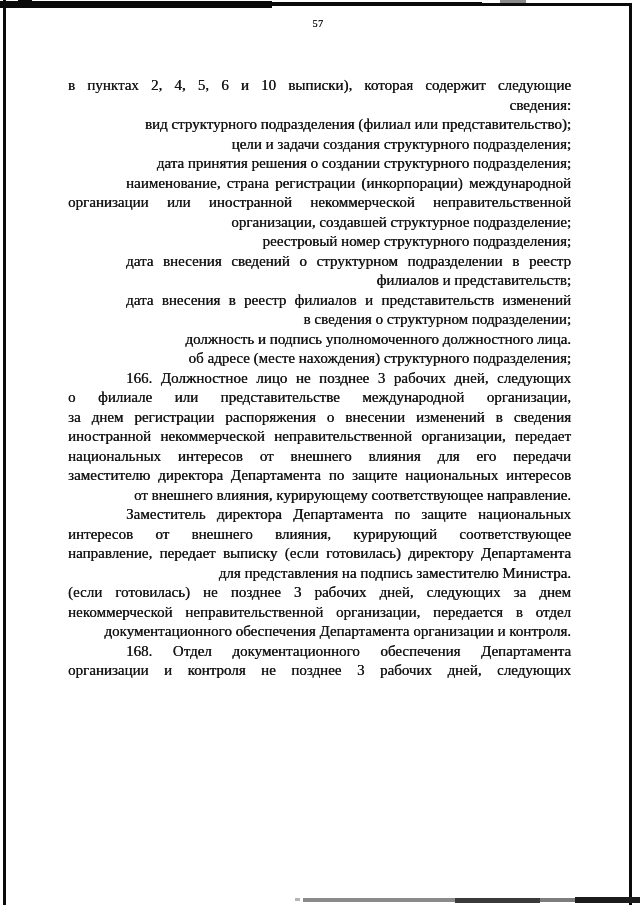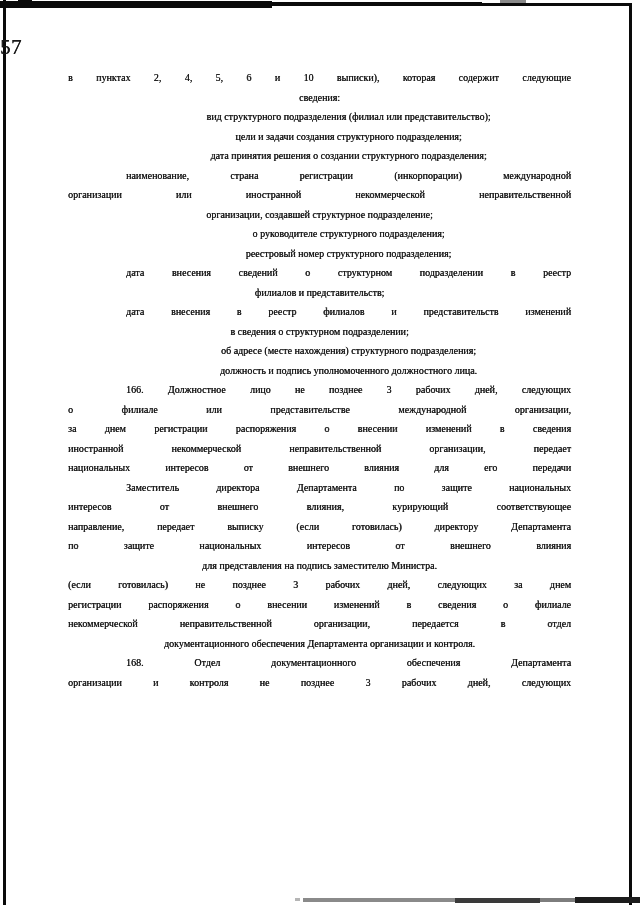--- a/index.html
+++ b/index.html
@@ -31,42 +31,42 @@
   .top-dash-1    { left: 500px; top: 0;    width: 26px;  height: 3px; background: #8a8a8a; }
   .top-blob      { left: 18px;  top: 0;    width: 14px;  height: 5px; }
   .bottom-seg-1  { left: 303px; top: 898px; width: 152px; height: 4px; background: #8a8a8a; }
   .bottom-seg-2  { left: 455px; top: 898px; width: 85px;  height: 5px; background: #3a3a3a; }
   .bottom-seg-3  { left: 540px; top: 898px; width: 35px;  height: 4px; background: #7d7d7d; }
   .bottom-seg-4  { left: 575px; top: 897px; width: 65px;  height: 6px; background: #1c1c1c; }
   .bottom-dot    { left: 295px; top: 898px; width: 5px;   height: 3px; background: #b5b5b5; }
 
   .page-number {
     position: absolute;
-    top: 35px;
+    top: 18px;
     left: 0;
     width: 636px;
-    text-align: left;
-    font-size: 21px;
+    text-align: center;
+    font-size: 10px;
     letter-spacing: 0.5px;
     text-shadow: 0.3px 0 0 currentColor;
   }
   .text-body {
     position: absolute;
     left: 68px;
-    top: 68px;
+    top: 76px;
     width: 503px;
-    font-size: 10px;
+    font-size: 15px;
     text-shadow: 0.32px 0 0 currentColor;
   }
   .line {
     height: 19.5px;
     line-height: 19.5px;
     white-space: normal;
     overflow: visible;
-    text-align: center;
+    text-align: right;
   }
   .line.jl {
     text-align: justify;
     text-align-last: justify;
     text-justify: inter-word;
   }
   .line.ind {
     text-indent: 58px;
   }
 </style>
@@ -92,39 +92,38 @@
 
   <div class="text-body">
       <div class="line jl">в пунктах 2, 4, 5, 6 и 10 выписки), которая содержит следующие</div>
       <div class="line">сведения:</div>
       <div class="line ind">вид структурного подразделения (филиал или представительство);</div>
       <div class="line ind">цели и задачи создания структурного подразделения;</div>
       <div class="line ind">дата принятия решения о создании структурного подразделения;</div>
       <div class="line jl ind">наименование, страна регистрации (инкорпорации) международной</div>
       <div class="line jl">организации или иностранной некоммерческой неправительственной</div>
       <div class="line">организации, создавшей структурное подразделение;</div>
-      <div class="line ind">о руководителе структурного подразделения;</div>
       <div class="line ind">реестровый номер структурного подразделения;</div>
       <div class="line jl ind">дата внесения сведений о структурном подразделении в реестр</div>
       <div class="line">филиалов и представительств;</div>
       <div class="line jl ind">дата внесения в реестр филиалов и представительств изменений</div>
       <div class="line">в сведения о структурном подразделении;</div>
+      <div class="line ind">должность и подпись уполномоченного должностного лица.</div>
       <div class="line ind">об адресе (месте нахождения) структурного подразделения;</div>
-      <div class="line ind">должность и подпись уполномоченного должностного лица.</div>
       <div class="line jl ind">166. Должностное лицо не позднее 3 рабочих дней, следующих</div>
       <div class="line jl">о филиале или представительстве международной организации,</div>
       <div class="line jl">за днем регистрации распоряжения о внесении изменений в сведения</div>
       <div class="line jl">иностранной некоммерческой неправительственной организации, передает</div>
       <div class="line jl">национальных интересов от внешнего влияния для его передачи</div>
+      <div class="line jl">заместителю директора Департамента по защите национальных интересов</div>
+      <div class="line">от внешнего влияния, курирующему соответствующее направление.</div>
       <div class="line jl ind">Заместитель директора Департамента по защите национальных</div>
       <div class="line jl">интересов от внешнего влияния, курирующий соответствующее</div>
       <div class="line jl">направление, передает выписку (если готовилась) директору Департамента</div>
-      <div class="line jl">по защите национальных интересов от внешнего влияния</div>
       <div class="line">для представления на подпись заместителю Министра.</div>
       <div class="line jl">(если готовилась) не позднее 3 рабочих дней, следующих за днем</div>
-      <div class="line jl">регистрации распоряжения о внесении изменений в сведения о филиале</div>
       <div class="line jl">некоммерческой неправительственной организации, передается в отдел</div>
       <div class="line">документационного обеспечения Департамента организации и контроля.</div>
       <div class="line jl ind">168. Отдел документационного обеспечения Департамента</div>
       <div class="line jl">организации и контроля не позднее 3 рабочих дней, следующих</div>
     </div>
 
 </div>
 
 </body></html>

